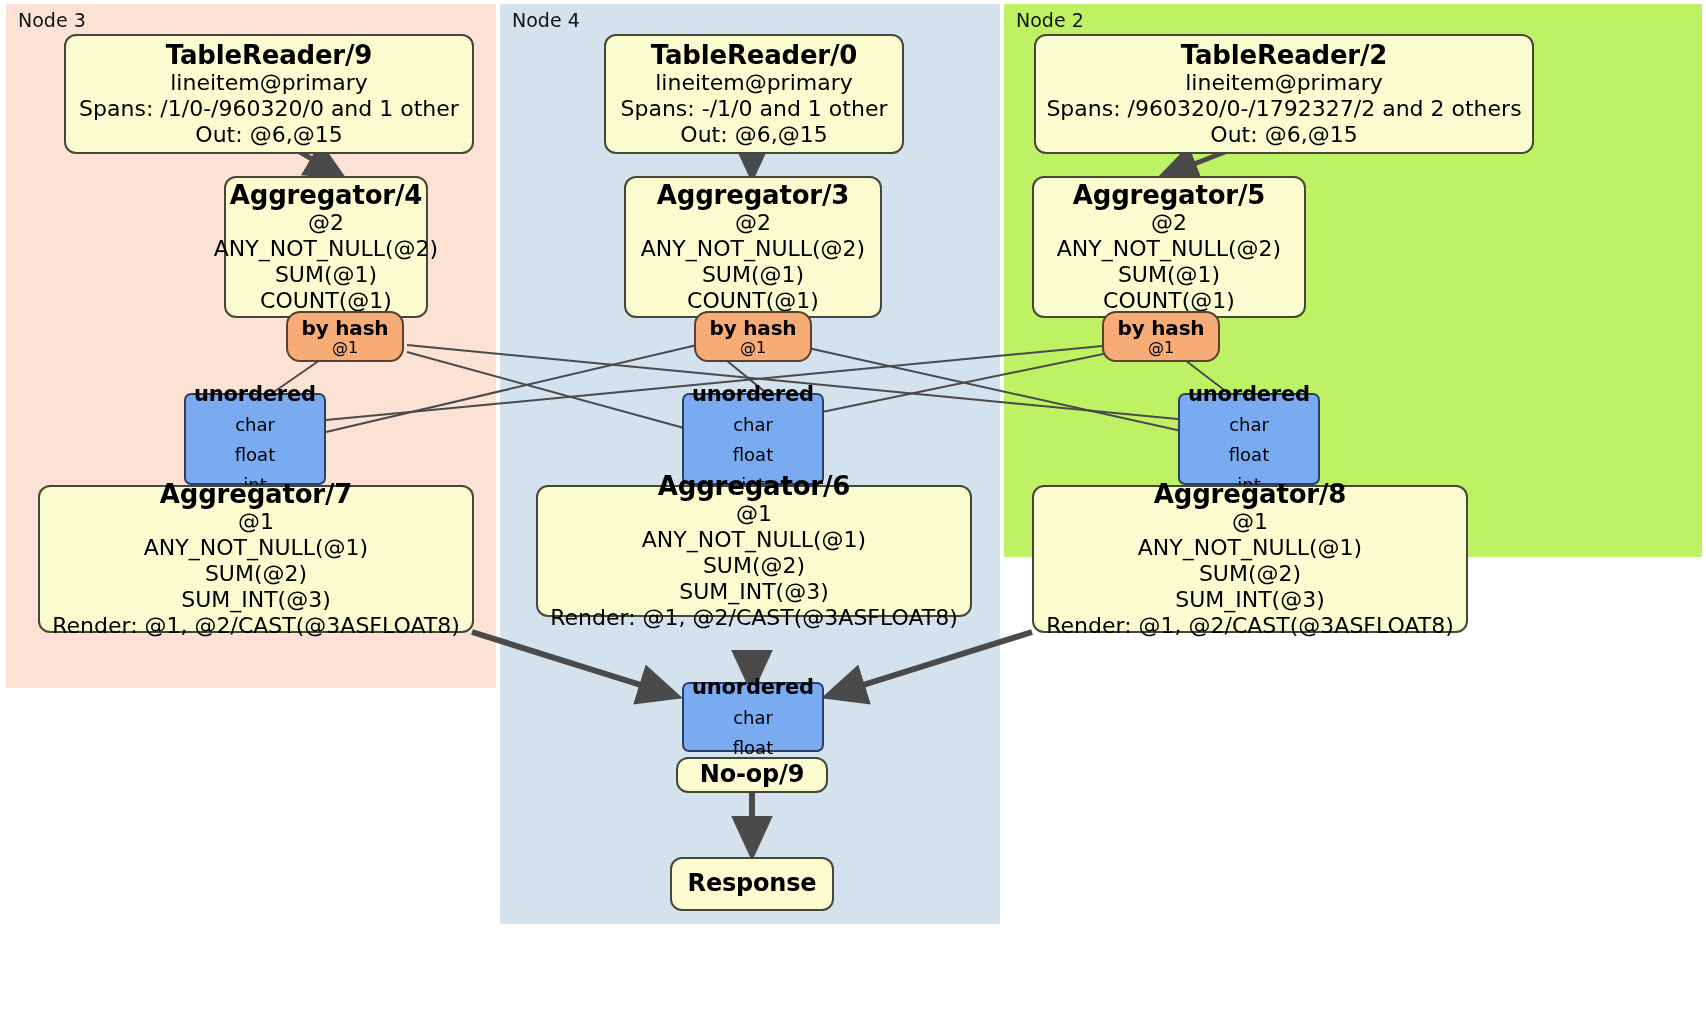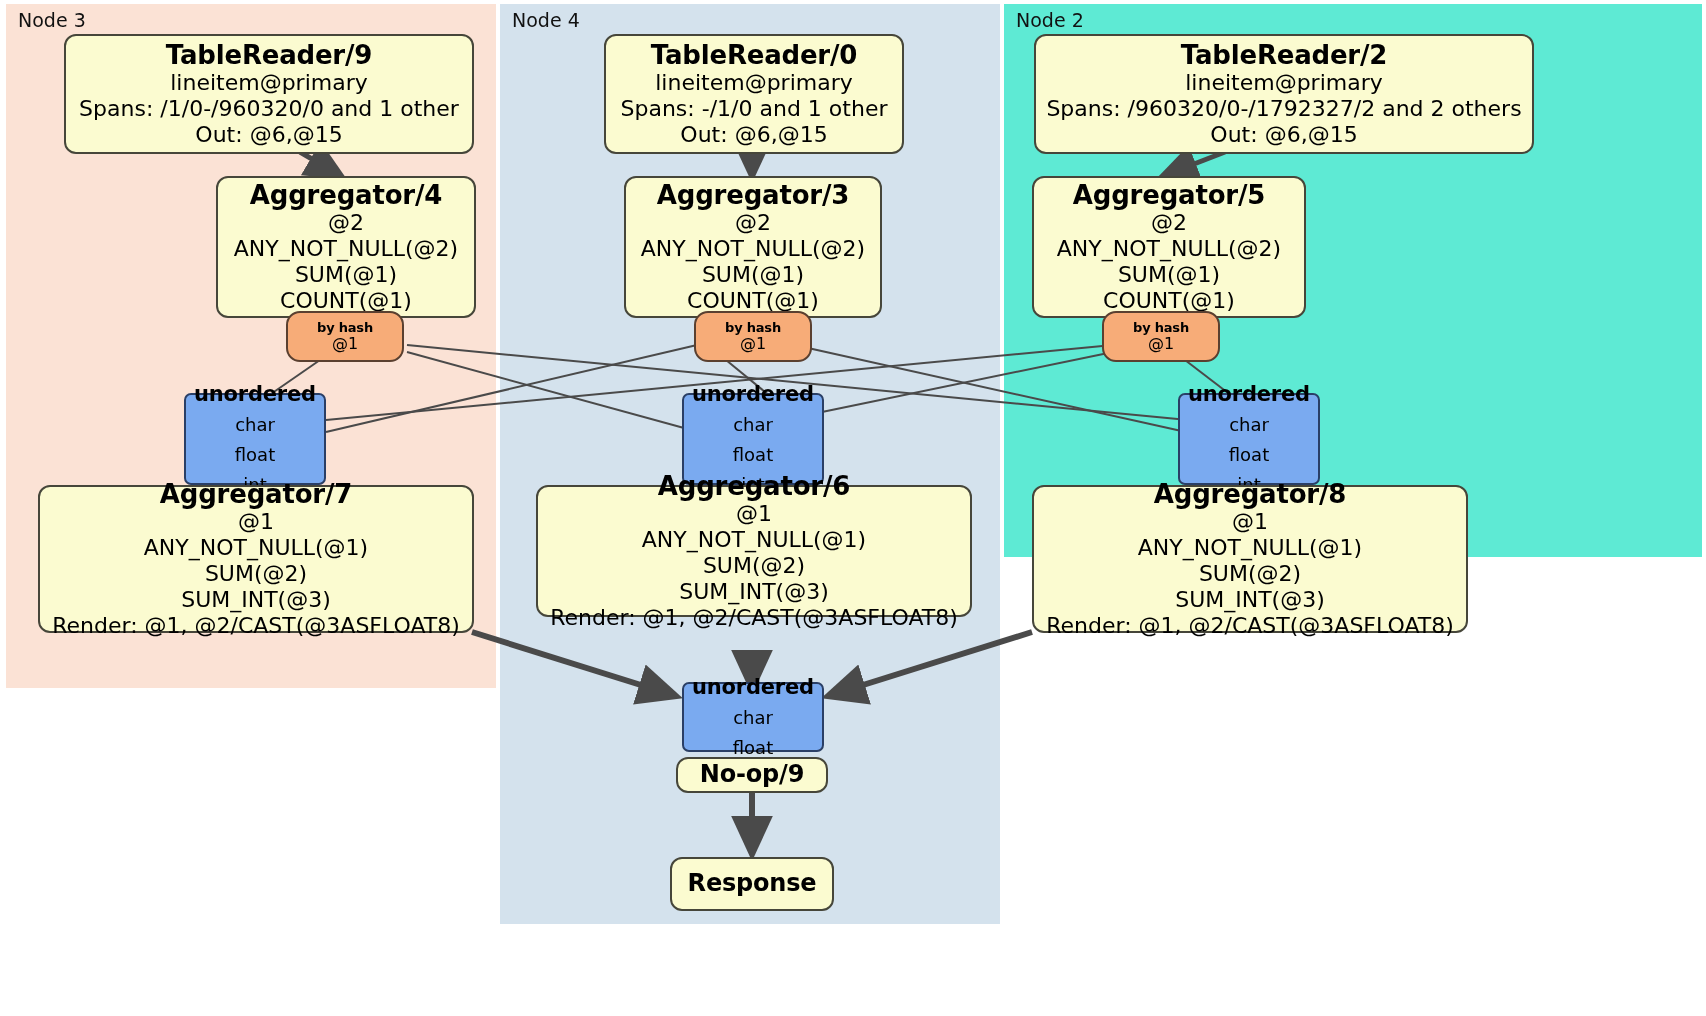--- a/index.html
+++ b/index.html
@@ -64,21 +64,21 @@
     border-color: #2a3f66;
     border-radius: 7px;
   }
   .box .title {
     font-weight: bold;
     font-size: 26px;
     line-height: 1.16;
     letter-spacing: -0.2px;
   }
   .box.router .title {
-    font-size: 13px;
+    font-size: 20px;
     line-height: 1.1;
   }
   .box.sync .title {
     font-size: 21px;
     line-height: 1.12;
   }
   .box .line {
     font-size: 22px;
     line-height: 1.18;
     white-space: nowrap;
@@ -102,21 +102,21 @@
 <div id="canvas">
 
   <div class="node-panel" style="left:6px; top:4px; width:490px; height:684px; background:#fbe2d5;">
     <div class="node-panel-label">Node 3</div>
   </div>
 
   <div class="node-panel" style="left:500px; top:4px; width:500px; height:920px; background:#d4e2ed;">
     <div class="node-panel-label">Node 4</div>
   </div>
 
-  <div class="node-panel" style="left:1004px; top:4px; width:698px; height:553px; background:#5eead4;">
+  <div class="node-panel" style="left:1004px; top:4px; width:698px; height:553px; background:#bef264;">
     <div class="node-panel-label">Node 2</div>
   </div>
 
   <svg class="edges" viewBox="0 0 1706 1016">
     <defs>
       <marker id="arrow" markerWidth="9" markerHeight="9" refX="7" refY="4.5" orient="auto" markerUnits="strokeWidth">
         <path d="M0,0.6 L8.4,4.5 L0,8.4 z" fill="#4a4a4a"></path>
       </marker>
       <marker id="arrowbig" markerWidth="8" markerHeight="8" refX="6.4" refY="4" orient="auto" markerUnits="strokeWidth">
         <path d="M0,0.5 L7.6,4 L0,7.5 z" fill="#4a4a4a"></path>
@@ -164,21 +164,21 @@
     <div class="line">Out: @6,@15</div>
   </div>
 
   <div class="box proc" style="left:1034px; top:34px; width:500px; height:120px;">
     <div class="title">TableReader/2</div>
     <div class="line">lineitem@primary</div>
     <div class="line">Spans: /960320/0-/1792327/2 and 2 others</div>
     <div class="line">Out: @6,@15</div>
   </div>
 
-  <div class="box proc" style="left:216px; top:176px; width:260px; height:142px;">
+  <div class="box proc" style="left:224px; top:176px; width:204px; height:142px;">
     <div class="title">Aggregator/4</div>
     <div class="line">@2</div>
     <div class="line">ANY_NOT_NULL(@2)</div>
     <div class="line">SUM(@1)</div>
     <div class="line">COUNT(@1)</div>
   </div>
 
   <div class="box proc" style="left:624px; top:176px; width:258px; height:142px;">
     <div class="title">Aggregator/3</div>
     <div class="line">@2</div>

